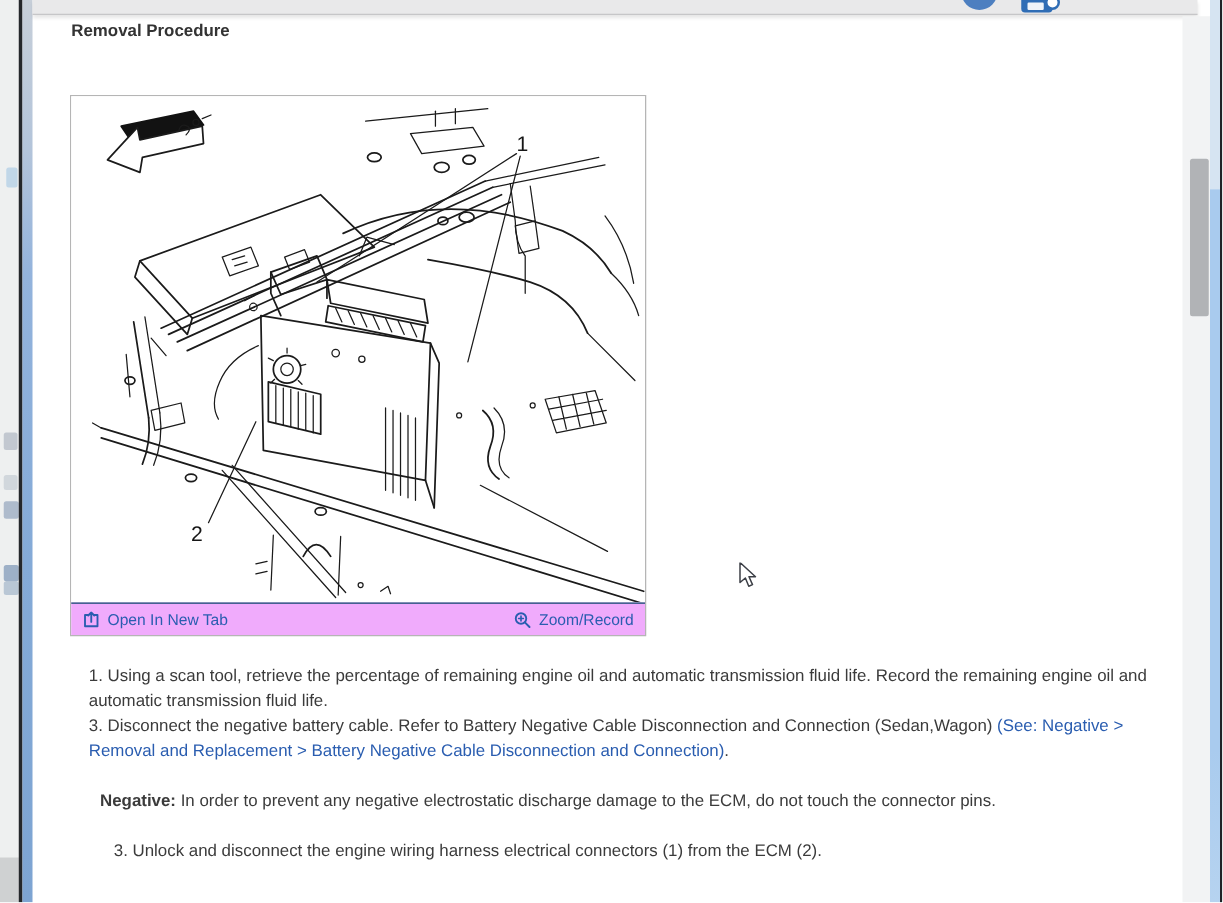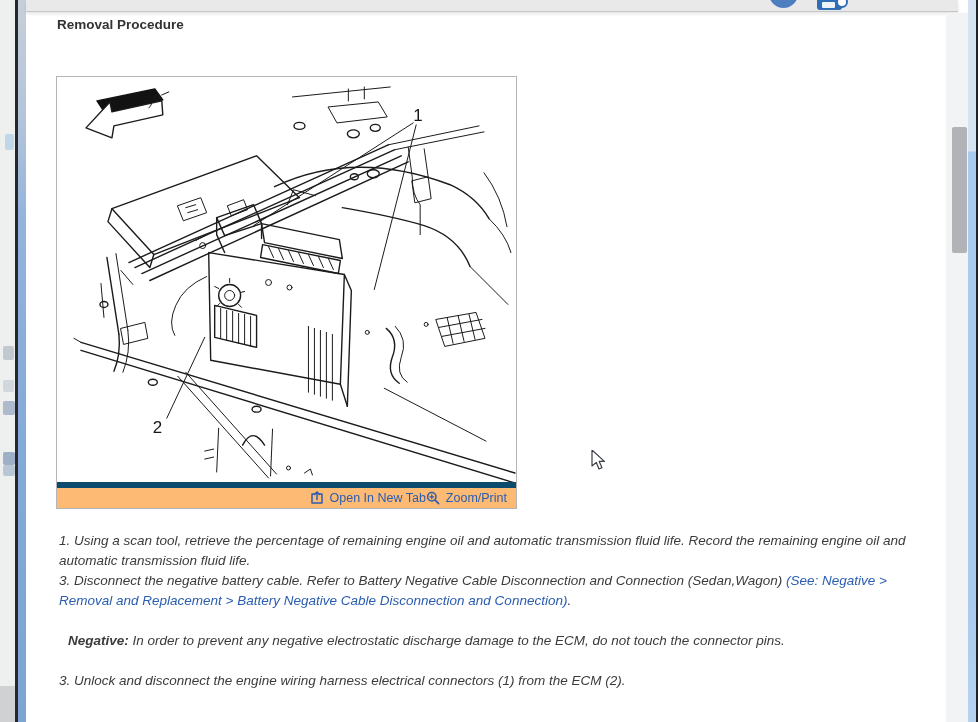--- a/index.html
+++ b/index.html
@@ -29,42 +29,42 @@
   .printer-badge { position:absolute; left:836px; top:-4px; width:12px; height:12px; border-radius:50%;
                    background:#fff; border:2px solid #2f6db5; z-index:6; }
 
   
   .heading { position:absolute; left:57px; top:17px; font-size:13.5px; font-weight:bold; color:#333; }
 
   
   .figure-card { position:absolute; left:56px; top:76px; width:461px; height:433px;
                  border:1px solid #b5b5b5; background:#fff; }
   .figure-image { position:relative; width:459px; height:405px; background:#fff; overflow:hidden; }
-  .figure-footer { position:absolute; left:0; bottom:0; width:459px; height:26px; background:#fdba74;
-                   border-top:6px solid #0c4a6e; display:flex; justify-content:flex-end;
+  .figure-footer { position:absolute; left:0; bottom:0; width:459px; height:26px; background:#f0abfc;
+                   border-top:1px solid #0c4a6e; display:flex; justify-content:space-between;
                    align-items:center; padding:0 9px; }
   .fig-link { display:flex; align-items:center; gap:6px; color:#2a5db0; font-size:12.5px; cursor:pointer; }
   .fig-link svg { display:block; }
 
   
   .ln path, .ln polygon, .ln circle, .ln ellipse { fill:none; stroke:#1b1b1b; stroke-width:1.4;
         stroke-linecap:round; stroke-linejoin:round; }
   .ln .fillb { fill:#121212; stroke:#121212; }
   .ln .fillw { fill:#ffffff; stroke:#1b1b1b; }
   .ln .thin  { stroke-width:1; }
   .callout { font-family:"Liberation Sans", sans-serif; font-size:17px; fill:#161616; }
 
   
   .steps { position:absolute; left:56px; top:531px; width:869px; font-size:13.5px; color:#3b3b3b;
            line-height:20px; }
-  .steps p { position:absolute; left:0; width:869px; padding-left:3px;font-style:italic; }
+  .steps p { position:absolute; left:12px; width:869px; padding-left:3px; }
   .p1 { top:0; }
   .p2 { top:40px; }
   .caution { top:100px; padding-left:12px !important; }
-  .p3 { top:140px; }
+  .p3 { top:140px;margin-left:20px; }
   .bold { font-weight:bold; }
   .link-text { color:#2a5db0; cursor:pointer; }
 
   
   .scroll-track { position:absolute; left:946px; top:13px; width:22px; height:709px; background:#f2f3f4; }
   .scroll-thumb { position:absolute; left:952px; top:127px; width:15px; height:126px; background:#b1b3b6;
                   border-radius:2px; }
 
   
   .cursor { position:absolute; left:591px; top:450px; z-index:9; }
@@ -218,21 +218,21 @@
           <path d="M7,8.5 V1.2 M4.6,3.4 L7,1 L9.4,3.4" fill="none" stroke="#2a5db0" stroke-width="1.5" stroke-linecap="round" stroke-linejoin="round"></path>
         </svg>
         <span>Open In New Tab</span>
       </span>
       <span class="fig-link">
         <svg width="14" height="14" viewBox="0 0 14 14">
           <circle cx="5.8" cy="5.8" r="4.2" fill="none" stroke="#2a5db0" stroke-width="1.5"></circle>
           <path d="M5.8,3.9 V7.7 M3.9,5.8 H7.7" stroke="#2a5db0" stroke-width="1.3" stroke-linecap="round"></path>
           <path d="M8.9,8.9 L12.6,12.6" stroke="#2a5db0" stroke-width="1.6" stroke-linecap="round"></path>
         </svg>
-        <span>Zoom/Print</span>
+        <span>Zoom/Record</span>
       </span>
     </div>
   </div>
 
   <div class="steps">
     <p class="p1"><span>1. Using a scan tool, retrieve the percentage of remaining engine oil and automatic transmission fluid life. Record the remaining engine oil and automatic transmission fluid life.</span></p>
     <p class="p2"><span>3. Disconnect the negative battery cable. Refer to Battery Negative Cable Disconnection and Connection (Sedan,Wagon) </span><span class="link-text">(See: Negative &gt; Removal and Replacement &gt; Battery Negative Cable Disconnection and Connection)</span><span>.</span></p>
     <p class="caution"><span class="bold">Negative:</span>
       <span>In order to prevent any negative electrostatic discharge damage to the ECM, do not touch the connector pins.</span></p>
     <p class="p3"><span>3. Unlock and disconnect the engine wiring harness electrical connectors (1) from the ECM (2).</span></p>

